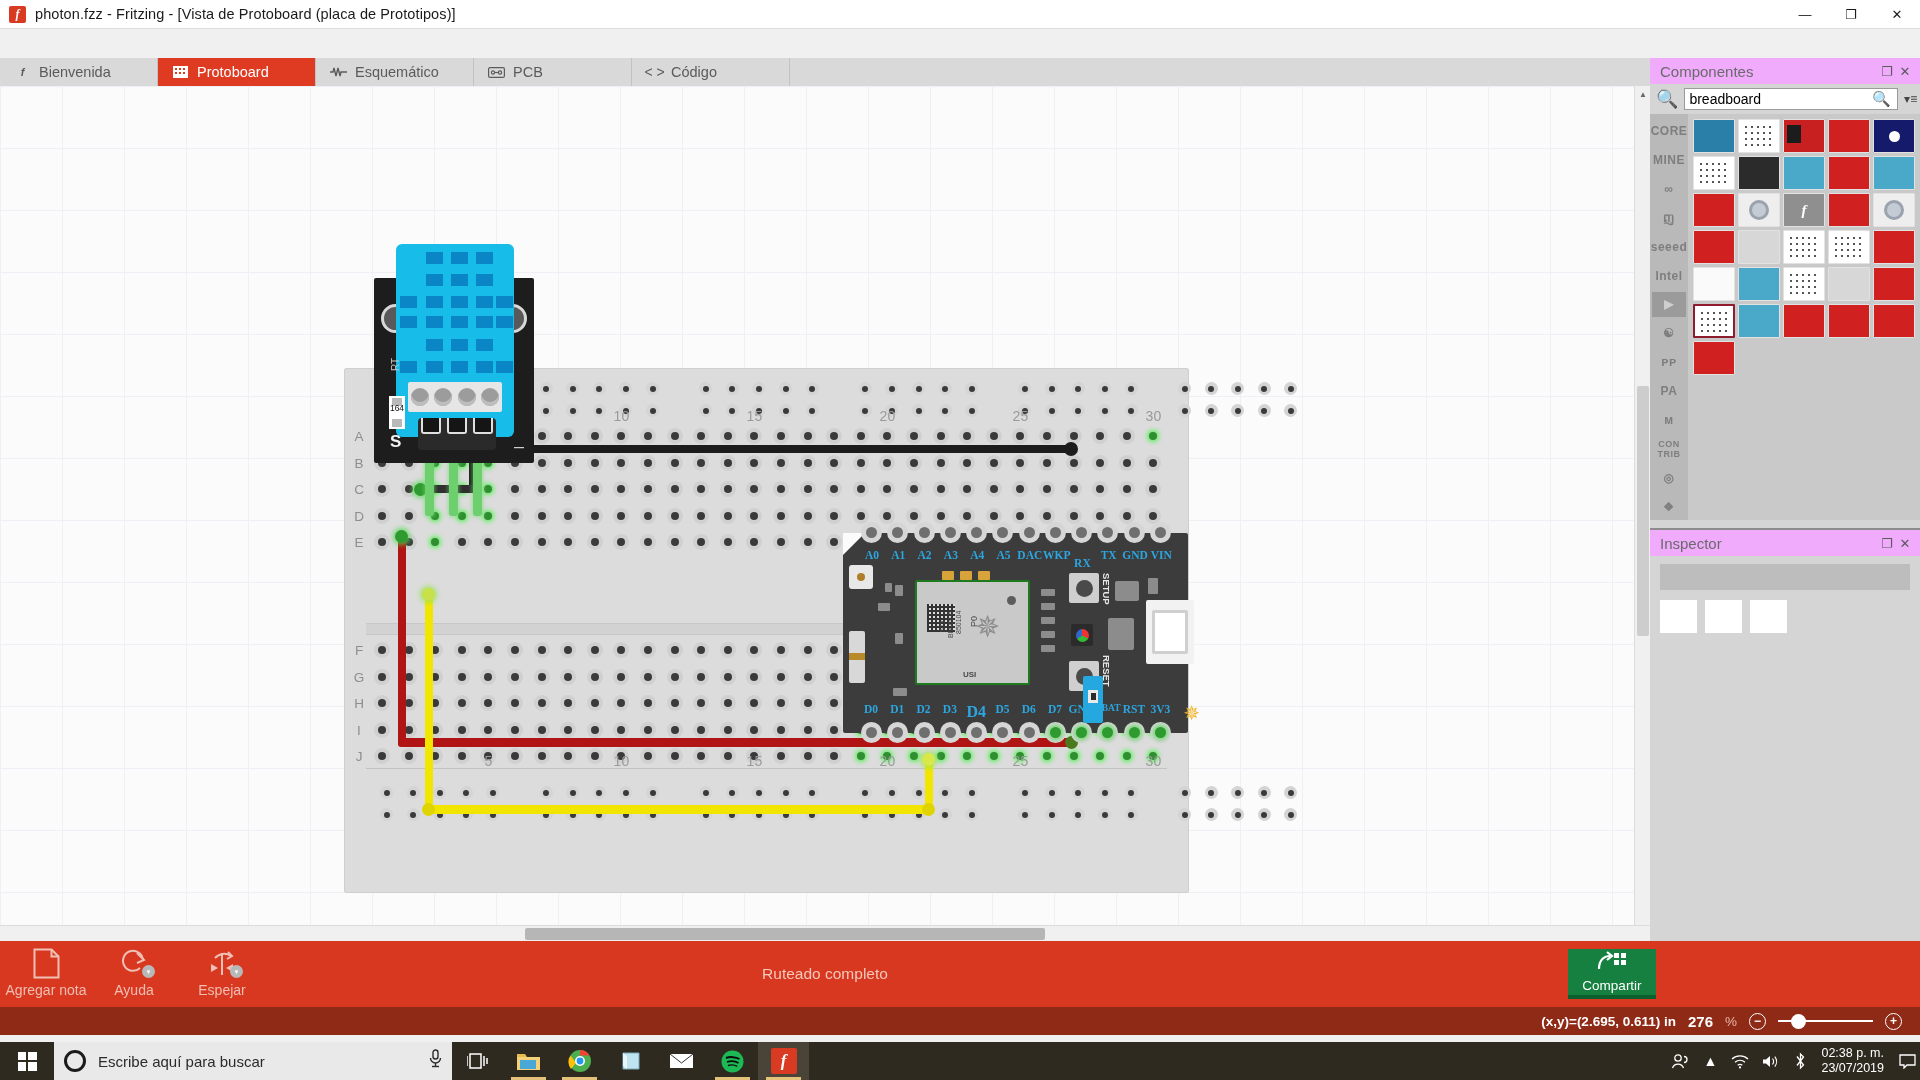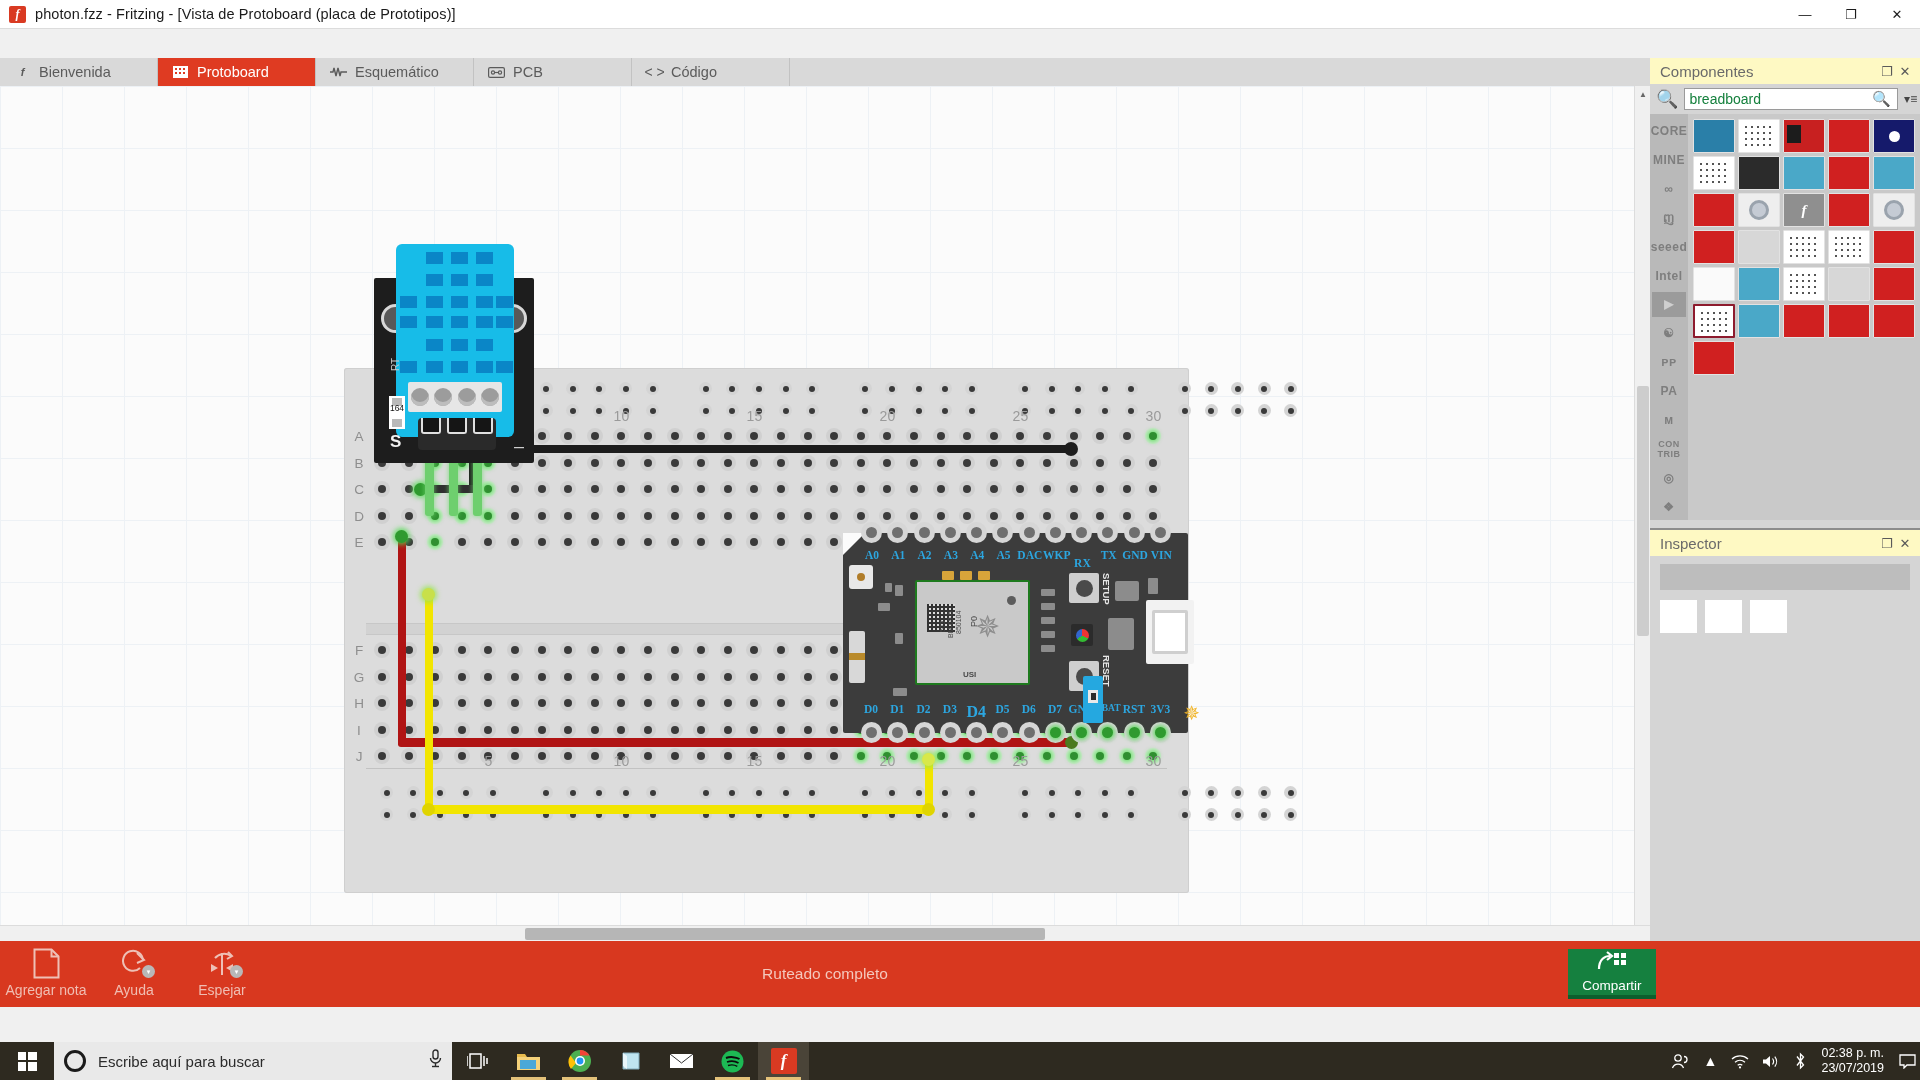--- a/index.html
+++ b/index.html
@@ -128,32 +128,32 @@
   #ph-cap i { position:absolute; left:0; top:22px; width:16px; height:7px; background:#b98a2a; display:block;}
   .ph-smd { position:absolute; background:#8c8c8c; border-radius:1px; }
   .ph-smd.orange { background:#d8a43a; }
   #ph-d7led { position:absolute; left:240px; top:143px; width:20px; height:47px; background:#25a8e0; border-radius:2px;}
   #ph-d7led i { position:absolute; left:5px; top:14px; width:10px; height:13px; background:#e9e9e9; display:block;}
   #ph-d7led i:after { content:''; position:absolute; left:2.5px; top:3px; width:5px; height:7px; background:#2b2b2b;}
   #ph-spark { position:absolute; right:-12px; bottom:8px; font-size:20px; color:#f0b429; }
 
   
   #right-dock { position:absolute; left:1650px; top:58px; width:270px; height:883px; background:#d5d5d5; }
-  .dock-panel-title { height:26px; background:#fef9c3; display:flex; align-items:center;
+  .dock-panel-title { height:26px; background:#f0abfc; display:flex; align-items:center;
                       padding:0 6px 0 10px; color:#6a6a6a; font-size:15px; }
   .dock-panel-title .spacer { flex:1; }
   .dock-ctl { width:18px; height:18px; display:flex; align-items:center; justify-content:center;
               color:#5a5a5a; font-size:13px; cursor:default;}
   #parts-panel { position:absolute; left:0; top:0; width:270px; height:462px; }
   #parts-search { height:30px; display:flex; align-items:center; gap:6px; padding:0 8px 0 6px; }
   #parts-search .mag { width:24px; height:24px; display:flex; align-items:center; justify-content:center;
                        color:#555; font-size:18px; }
   #search-box { flex:1; height:22px; background:#fff; border:1px solid #9a9a9a; display:flex;
                 align-items:center; padding:0 4px; }
-  #search-box input { border:none; outline:none; flex:1; font-size:14px; color:#15803d;
+  #search-box input { border:none; outline:none; flex:1; font-size:14px; color:#000000;
                       font-family:"Liberation Sans",sans-serif; background:transparent;}
   #search-box .mag2 { color:#333; font-size:15px; padding:0 2px; }
   #parts-menu { width:16px; display:flex; align-items:center; justify-content:center;
                 color:#444; font-size:12px; }
   #bins { position:absolute; left:0; top:56px; width:270px; height:406px; display:flex; }
   #bin-rail { width:38px; background:#b9b9b9; display:flex; flex-direction:column; align-items:center;
               padding-top:4px; gap:3px; overflow:hidden; }
   .bin-ico { width:34px; height:27px; display:flex; align-items:center; justify-content:center;
              color:#7e7e7e; font-size:12px; font-weight:bold; letter-spacing:.5px; cursor:default;
              line-height:10px; text-align:center;}
@@ -1998,20 +1998,31 @@
         <rect x="17" y="2" width="5" height="5" fill="#fff"></rect>
             <rect x="24" y="2" width="5" height="5" fill="#fff"></rect>
         <rect x="17" y="9" width="5" height="5" fill="#fff"></rect>
             <rect x="24" y="9" width="5" height="5" fill="#fff"></rect>
           </svg>
       </span>
       <span>Compartir</span>
     </div>
   </div>
 
+  <div id="statusstrip">
+    <span>(x,y)=(2.695, 0.611) in</span>
+    <span id="zoom-pct">276</span>
+    <span id="zoom-unit">%</span>
+    <span class="zbtn">−</span>
+    <span id="zoom-slider">
+      <span class="track"></span>
+      <span class="knob"></span>
+    </span>
+    <span class="zbtn">+</span>
+  </div>
 </div>
 
 <div id="taskbar">
   <div id="start-btn">
     <span class="logo">
         <span></span>
         <span></span>
         <span></span>
         <span></span>
       </span>

